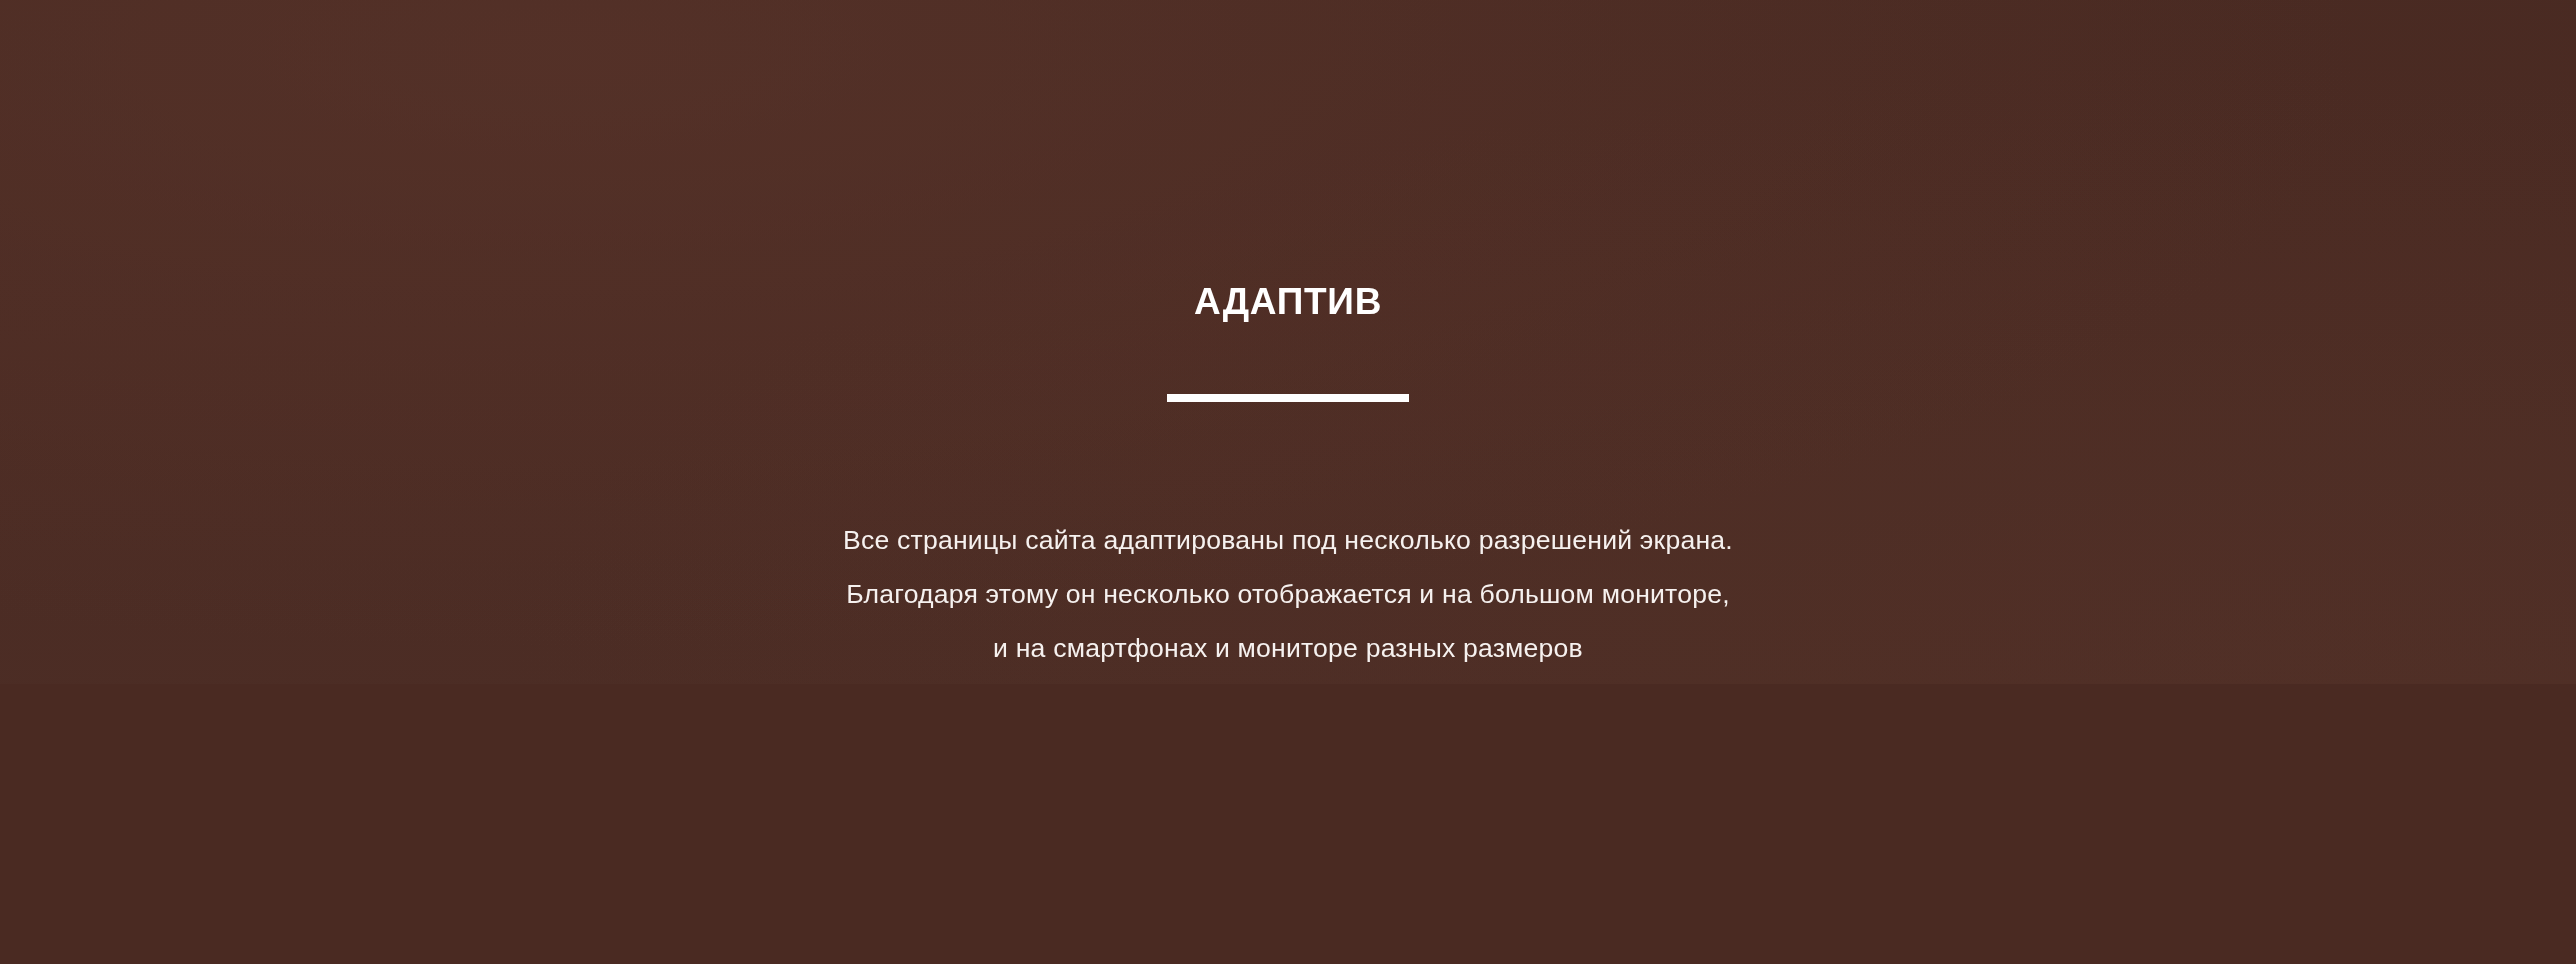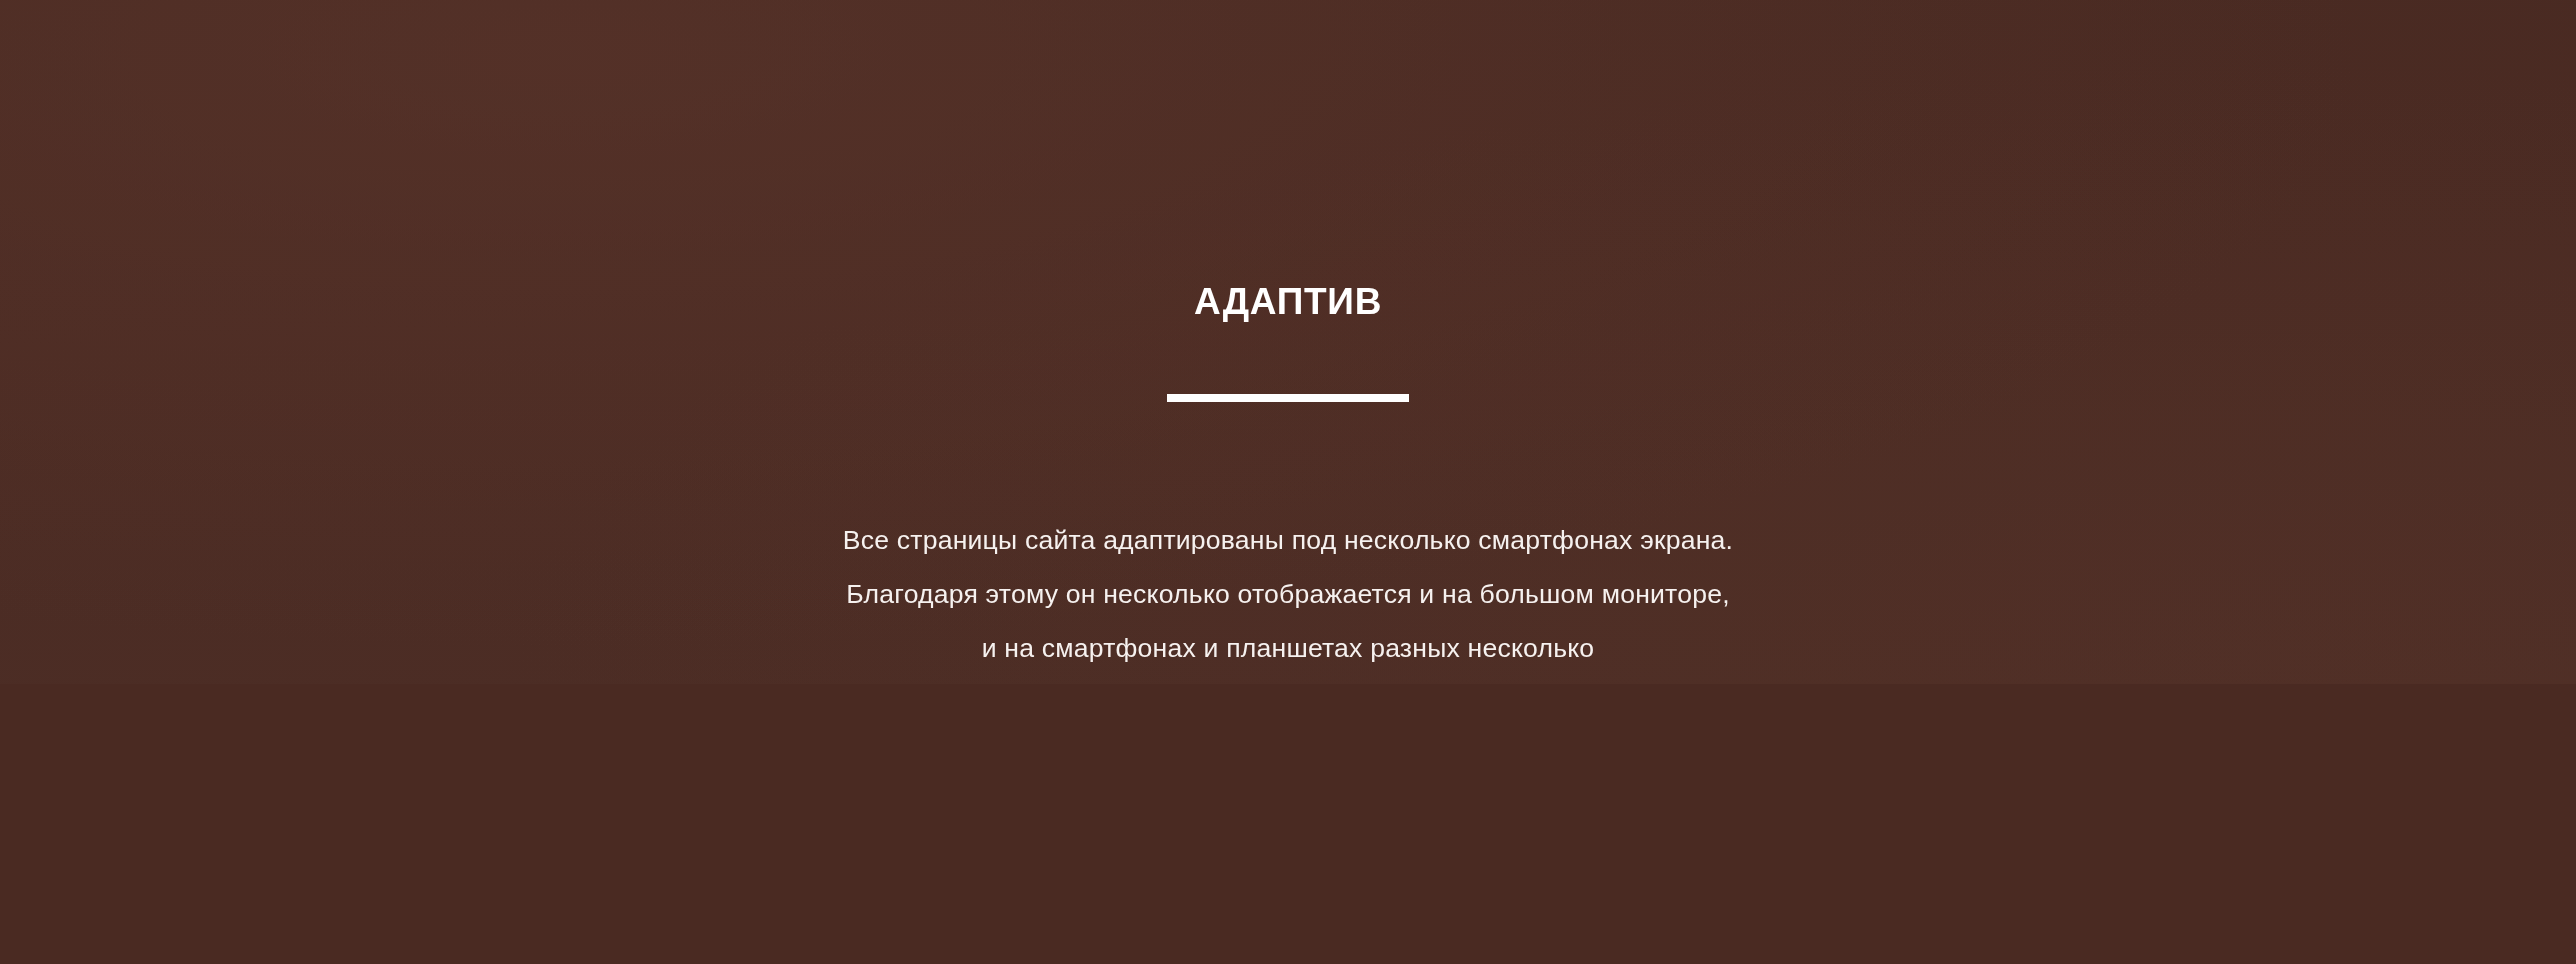--- a/index.html
+++ b/index.html
@@ -98,20 +98,20 @@
 <div class="section">
   <div class="content">
 
     <h2 class="heading">АДАПТИВ</h2>
 
     <div class="divider-wrap">
       <div class="divider"></div>
     </div>
 
     <div class="paragraph">
-      <span class="line">Все страницы сайта адаптированы под несколько смартфонах экрана.</span>
+      <span class="line">Все страницы сайта адаптированы под несколько разрешений экрана.</span>
       <span class="line">Благодаря этому он несколько отображается и на большом мониторе,</span>
-      <span class="line">и на смартфонах и планшетах разных несколько</span>
+      <span class="line">и на смартфонах и мониторе разных размеров</span>
     </div>
 
   </div>
 </div>
 
 
 </body></html>

